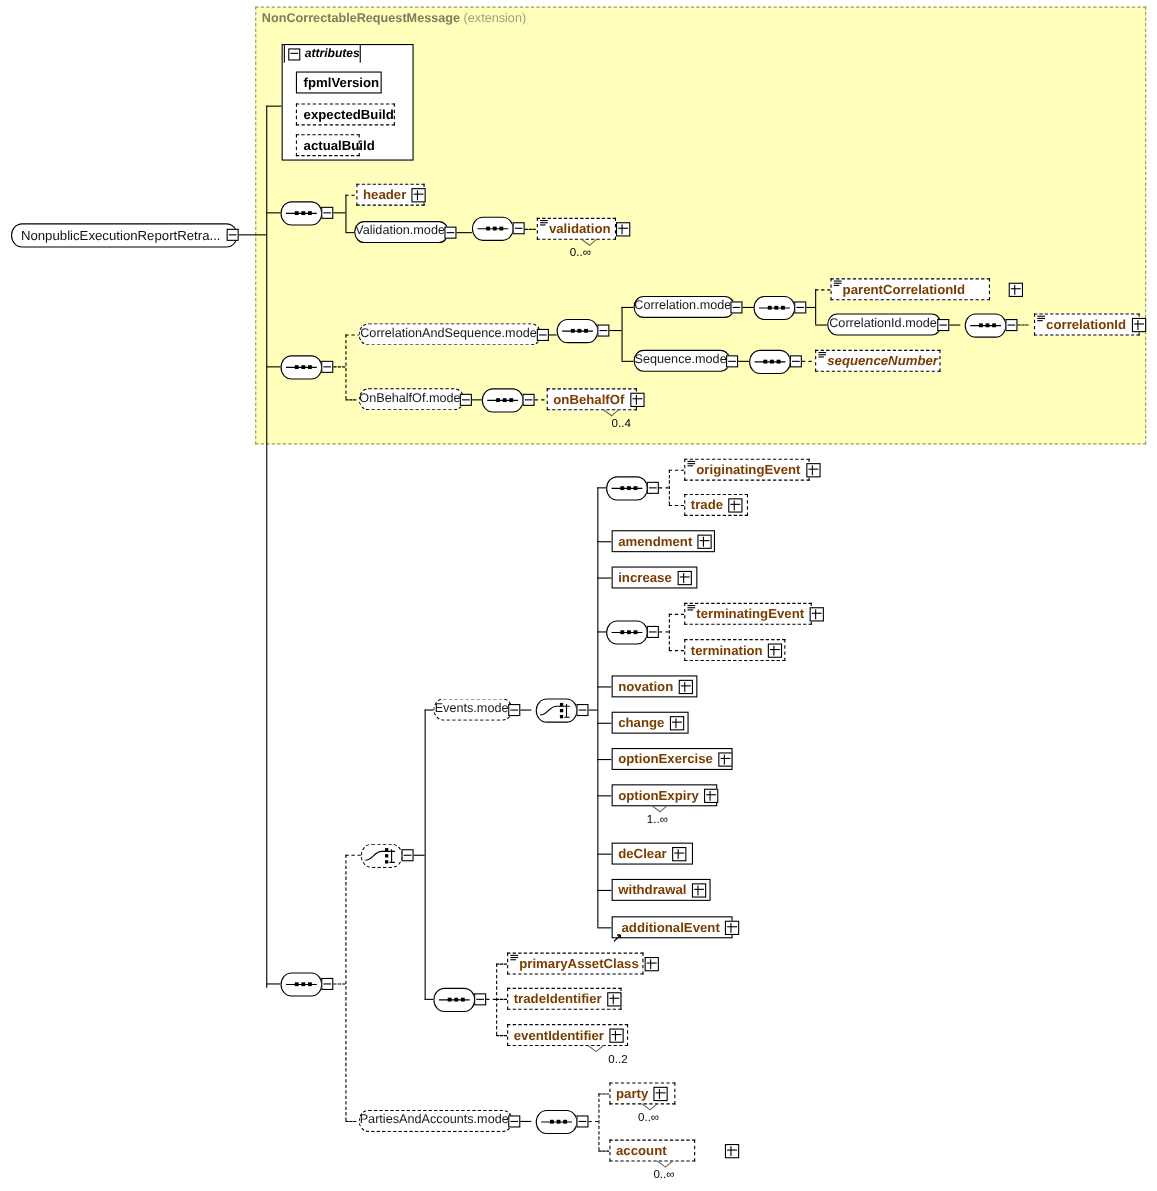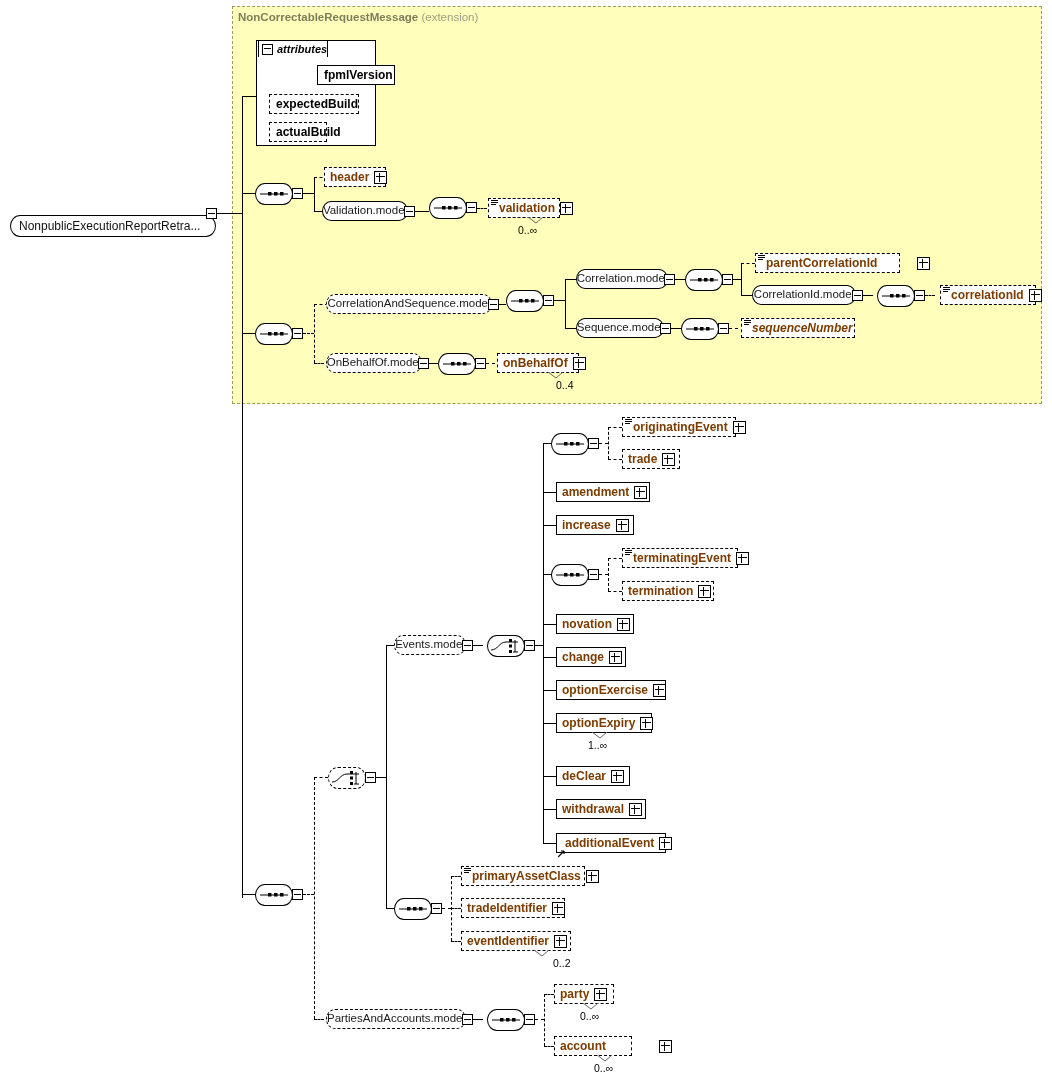--- a/index.html
+++ b/index.html
@@ -79,37 +79,37 @@
 
 <div id="canvas">
 
   <div class="group" style="left:232px;top:6px;width:810px;height:398px;"></div>
   <div class="group-title" style="left:238px;top:11px;">
     <span>NonCorrectableRequestMessage</span>
     <span class="ext">(extension)</span>
   </div>
 
   <div class="shadow" style="left:14px;top:207px;width:206px;height:22px;border-radius:11px/12px;"></div>
-  <div class="root" style="left:10px;top:203px;width:206px;margin-top:12px;">
+  <div class="root" style="left:10px;top:203px;width:206px;">
     <span class="lbl">NonpublicExecutionReportRetra...</span>
   </div>
   <div class="stub" style="left:206px;top:208px;"></div>
 
   <div class="w wh" style="left:217px;top:213px;width:25px;"></div>
   <div class="w wv" style="left:242px;top:96px;height:802px;"></div>
 
   <div class="shadow" style="left:260px;top:44px;width:120px;height:106px;"></div>
   <div class="attrbox" style="left:256px;top:40px;width:120px;height:106px;"></div>
   <div class="attrtab" style="left:258px;top:40px;width:70px;height:17px;font-weight:bold;">
     <span class="minus"></span>
     <span>attributes</span>
   </div>
 
   <div class="shadow" style="left:273px;top:69px;width:78px;height:20px;"></div>
-  <div class="node attr" style="left:269px;top:65px;width:78px;margin-left:48px;">
+  <div class="node attr" style="left:269px;top:65px;width:78px;">
     <span class="lbl">fpmlVersion</span>
   </div>
   <div class="shadow" style="left:273px;top:98px;width:90px;height:20px;"></div>
   <div class="node attr opt dash" style="left:269px;top:94px;width:90px;">
     <span class="lbl">expectedBuild</span>
   </div>
   <div class="shadow" style="left:273px;top:126px;width:74px;height:20px;"></div>
   <div class="node attr opt dash" style="left:269px;top:122px;width:58px;">
     <span class="lbl">actualBuild</span>
   </div>

